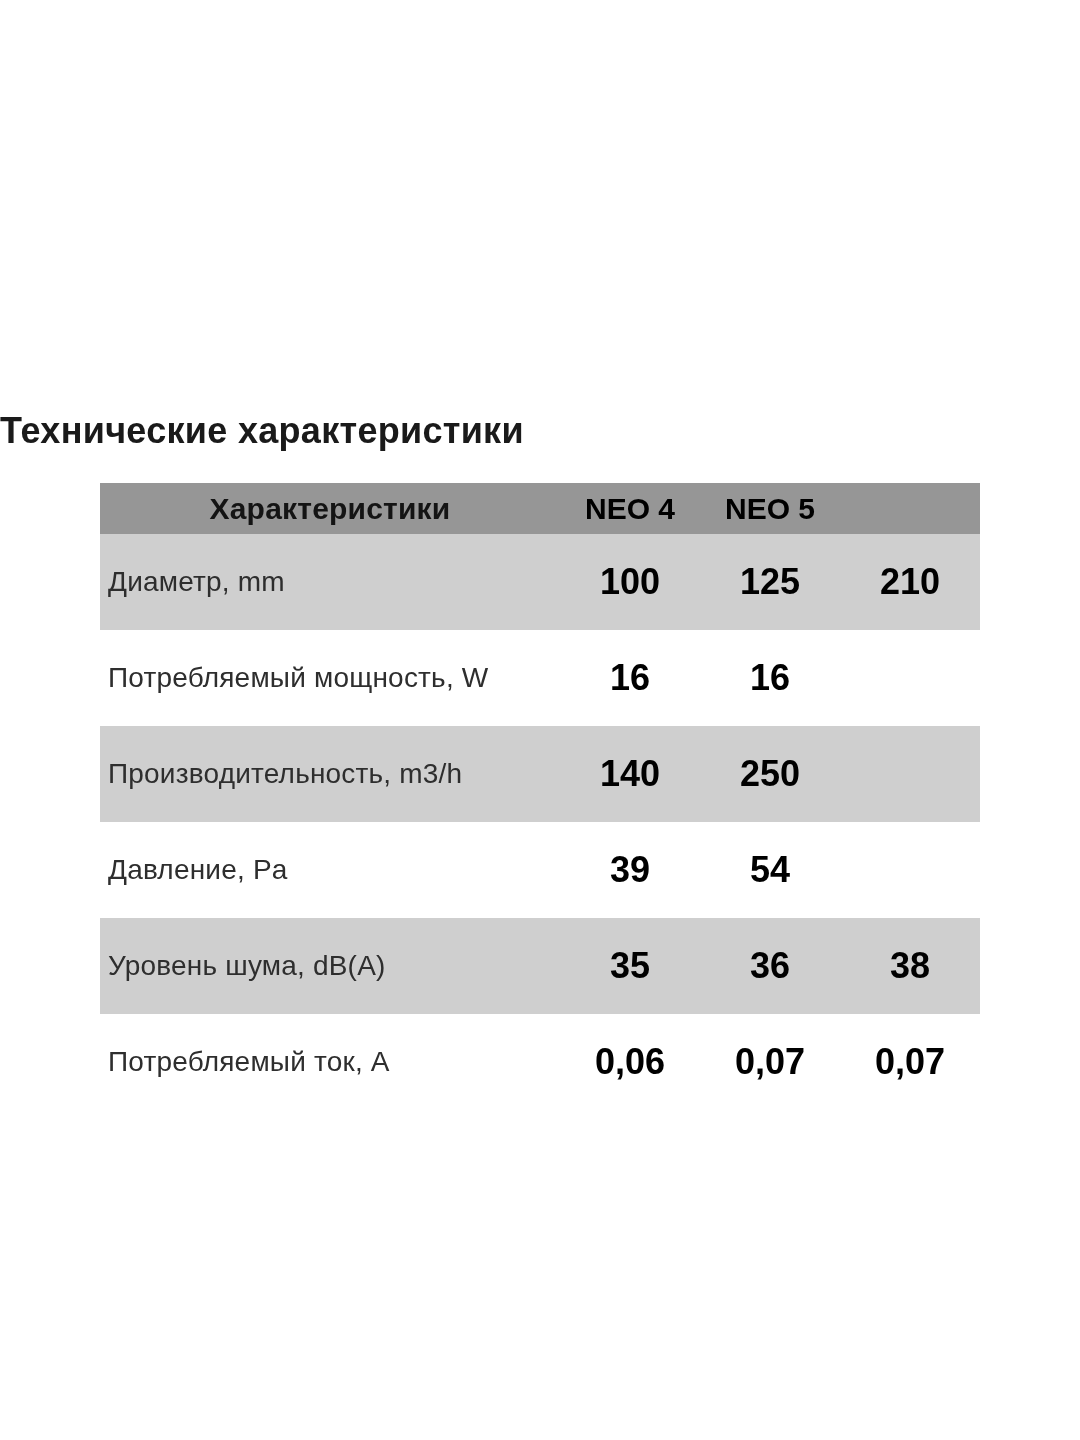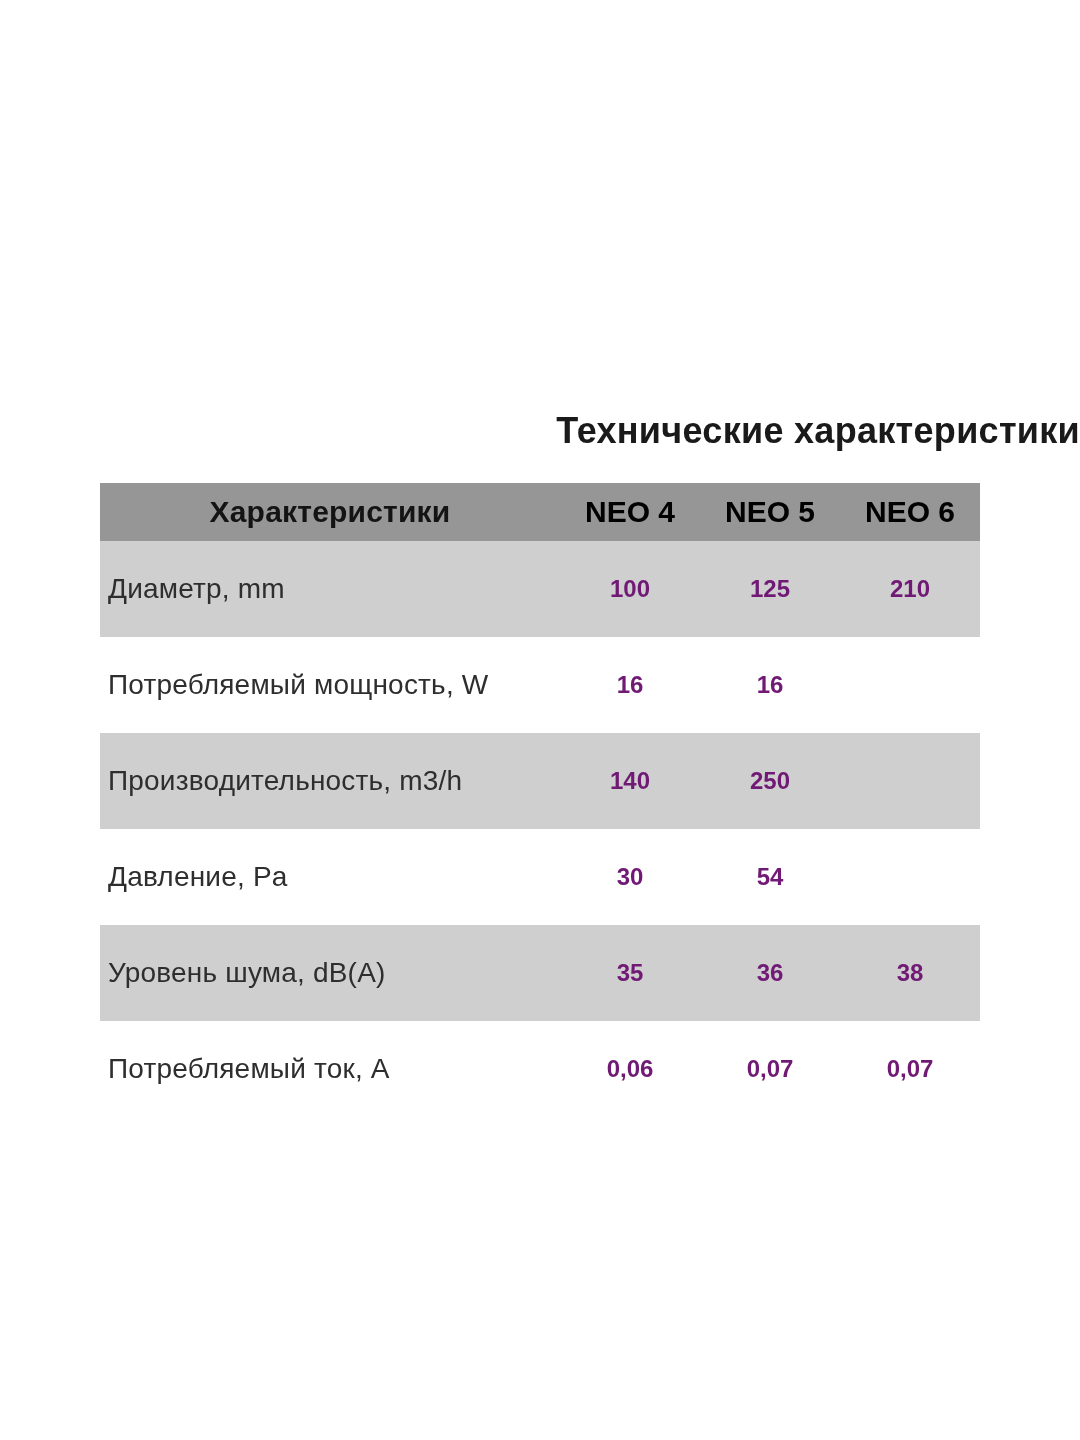--- a/index.html
+++ b/index.html
@@ -12,62 +12,62 @@
   }
   .page {
     width: 1080px;
     height: 1440px;
     position: relative;
     background: #ffffff;
   }
   .title {
     margin-top: 408px;
     width: 100%;
-    text-align: right;
+    text-align: left;
     font-size: 36px;
     line-height: 45px;
     font-weight: bold;
     color: #1a1a1a;
     letter-spacing: 0.3px;
   }
   .spec-table {
     margin-top: 30px;
     margin-left: 100px;
     width: 880px;
   }
   .t-row {
     display: flex;
     align-items: stretch;
     width: 100%;
   }
   .t-row.header {
-    height: 58px;
+    height: 51px;
     background: #969696;
   }
   .t-row.body { height: 96px; }
   .t-row.stripe { background: #cfcfcf; }
   .t-row.plain  { background: #ffffff; }
   .cell {
     display: flex;
     align-items: center;
   }
   .cell.label {
     width: 460px;
     padding-left: 8px;
     font-size: 28px;
     font-weight: normal;
     color: #2e2e2e;
     letter-spacing: 0.2px;
   }
   .cell.val {
     width: 140px;
     justify-content: center;
-    font-size: 24px;
+    font-size: 36px;
     font-weight: bold;
-    color: #701a75;
+    color: #000000;
   }
   .t-row.header .cell.label {
     justify-content: center;
     padding-left: 0;
     font-size: 30px;
     font-weight: bold;
     color: #141414;
   }
   .t-row.header .cell.val {
     font-size: 30px;
@@ -81,21 +81,20 @@
 <div class="page">
 
   <h1 class="title">Технические характеристики</h1>
 
   <div class="spec-table">
 
     <div class="t-row header">
       <div class="cell label">Характеристики</div>
       <div class="cell val">NEO 4</div>
       <div class="cell val">NEO 5</div>
-      <div class="cell val">NEO 6</div>
     </div>
 
     <div class="t-row body stripe">
       <div class="cell label">Диаметр, mm</div>
       <div class="cell val">100</div>
       <div class="cell val">125</div>
       <div class="cell val">210</div>
     </div>
 
     <div class="t-row body plain">
@@ -105,21 +104,21 @@
     </div>
 
     <div class="t-row body stripe">
       <div class="cell label">Производительность, m3/h</div>
       <div class="cell val">140</div>
       <div class="cell val">250</div>
     </div>
 
     <div class="t-row body plain">
       <div class="cell label">Давление, Pa</div>
-      <div class="cell val">30</div>
+      <div class="cell val">39</div>
       <div class="cell val">54</div>
     </div>
 
     <div class="t-row body stripe">
       <div class="cell label">Уровень шума, dB(A)</div>
       <div class="cell val">35</div>
       <div class="cell val">36</div>
       <div class="cell val">38</div>
     </div>
 

